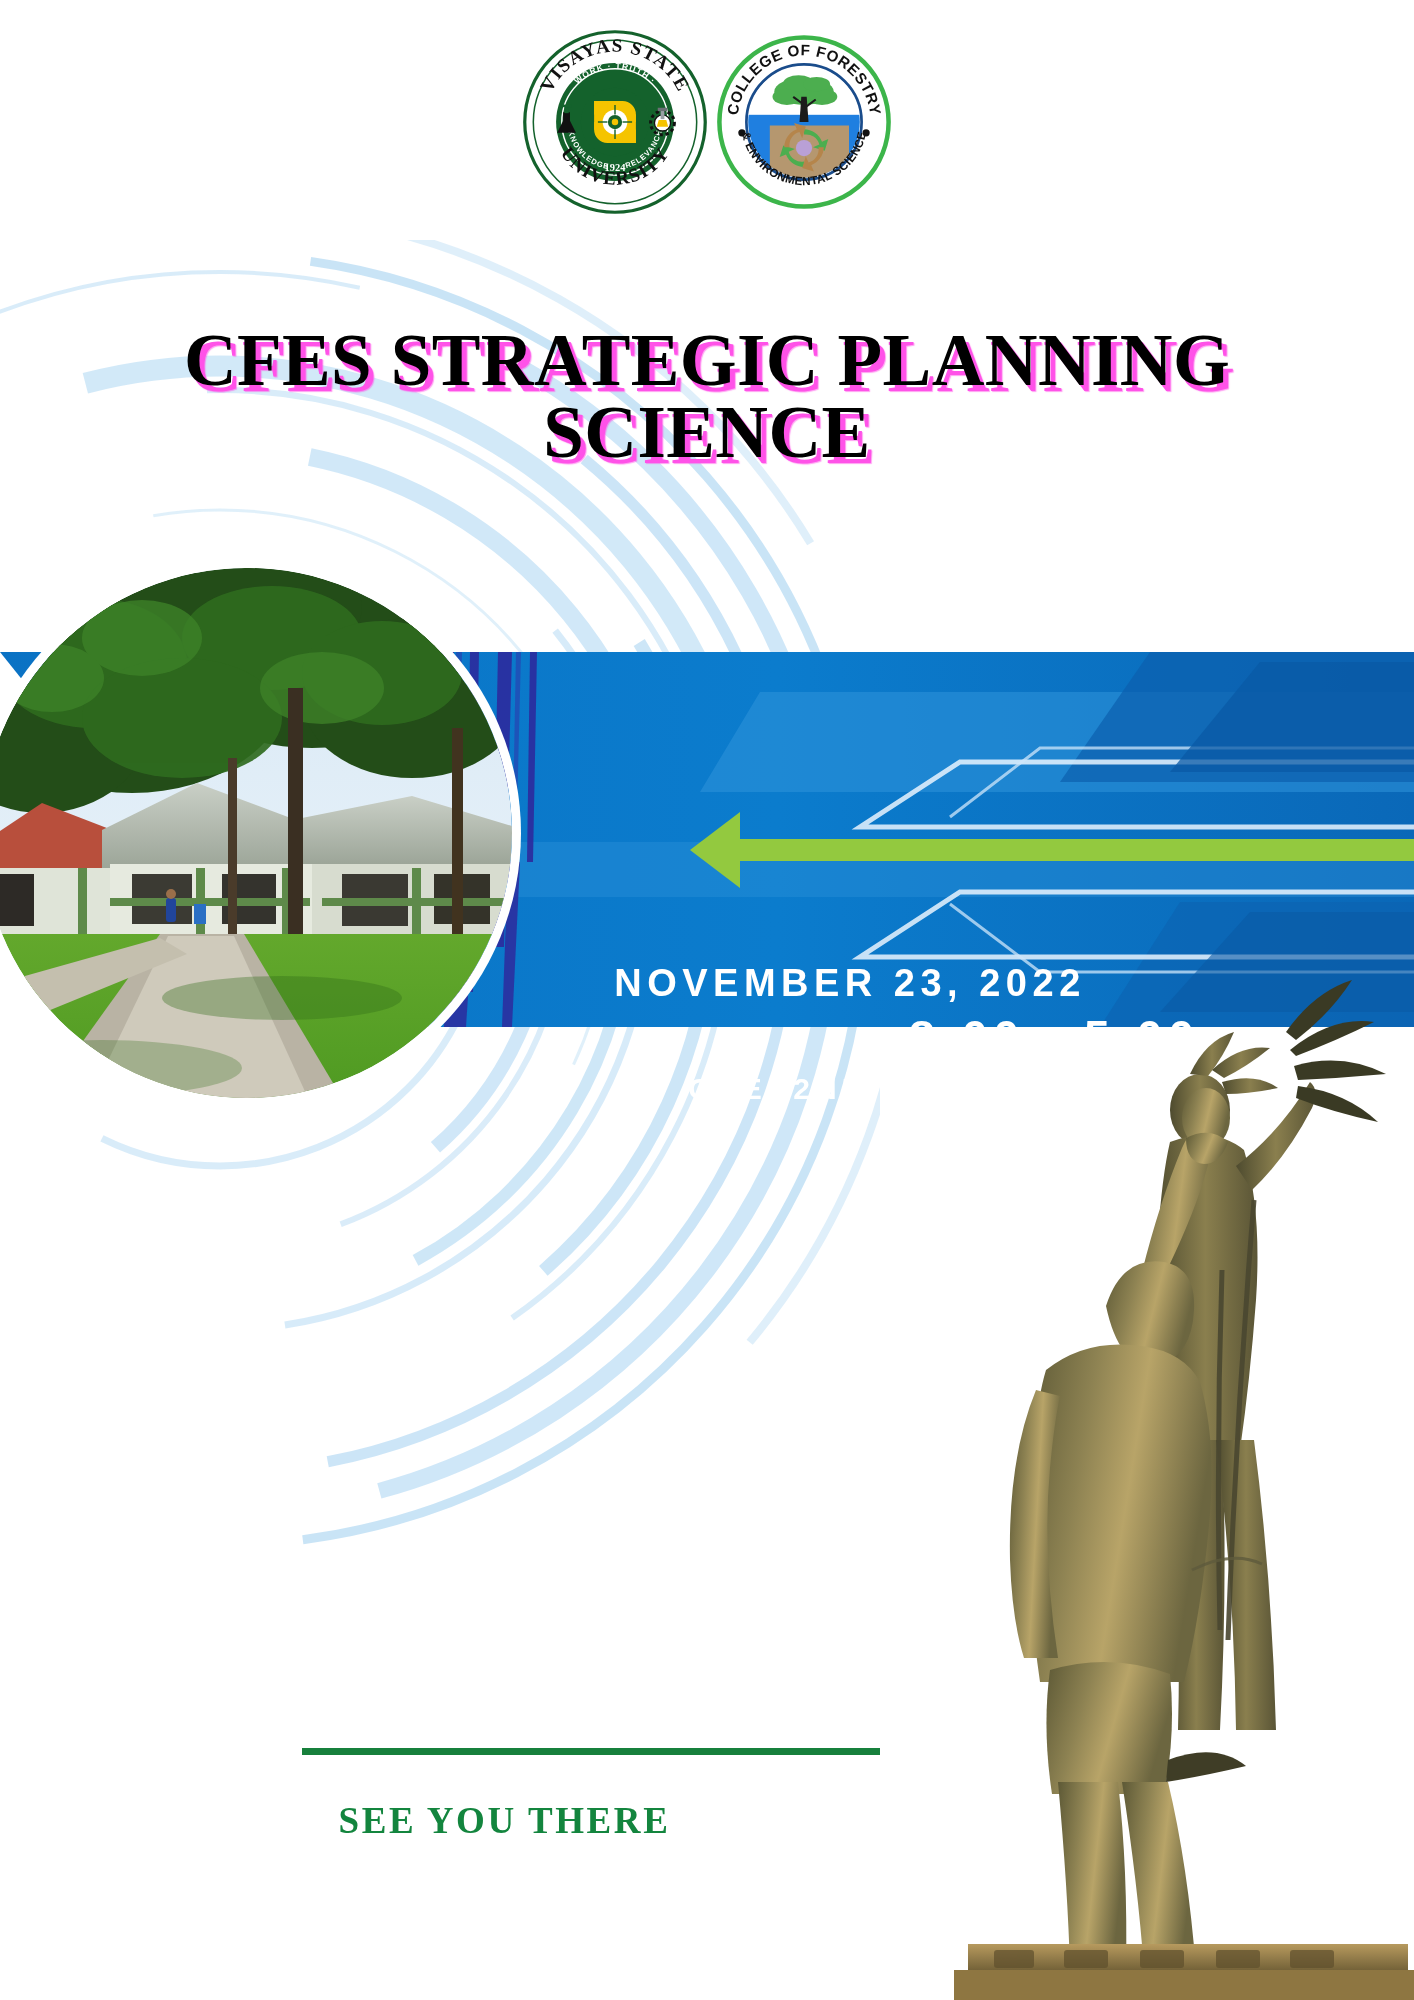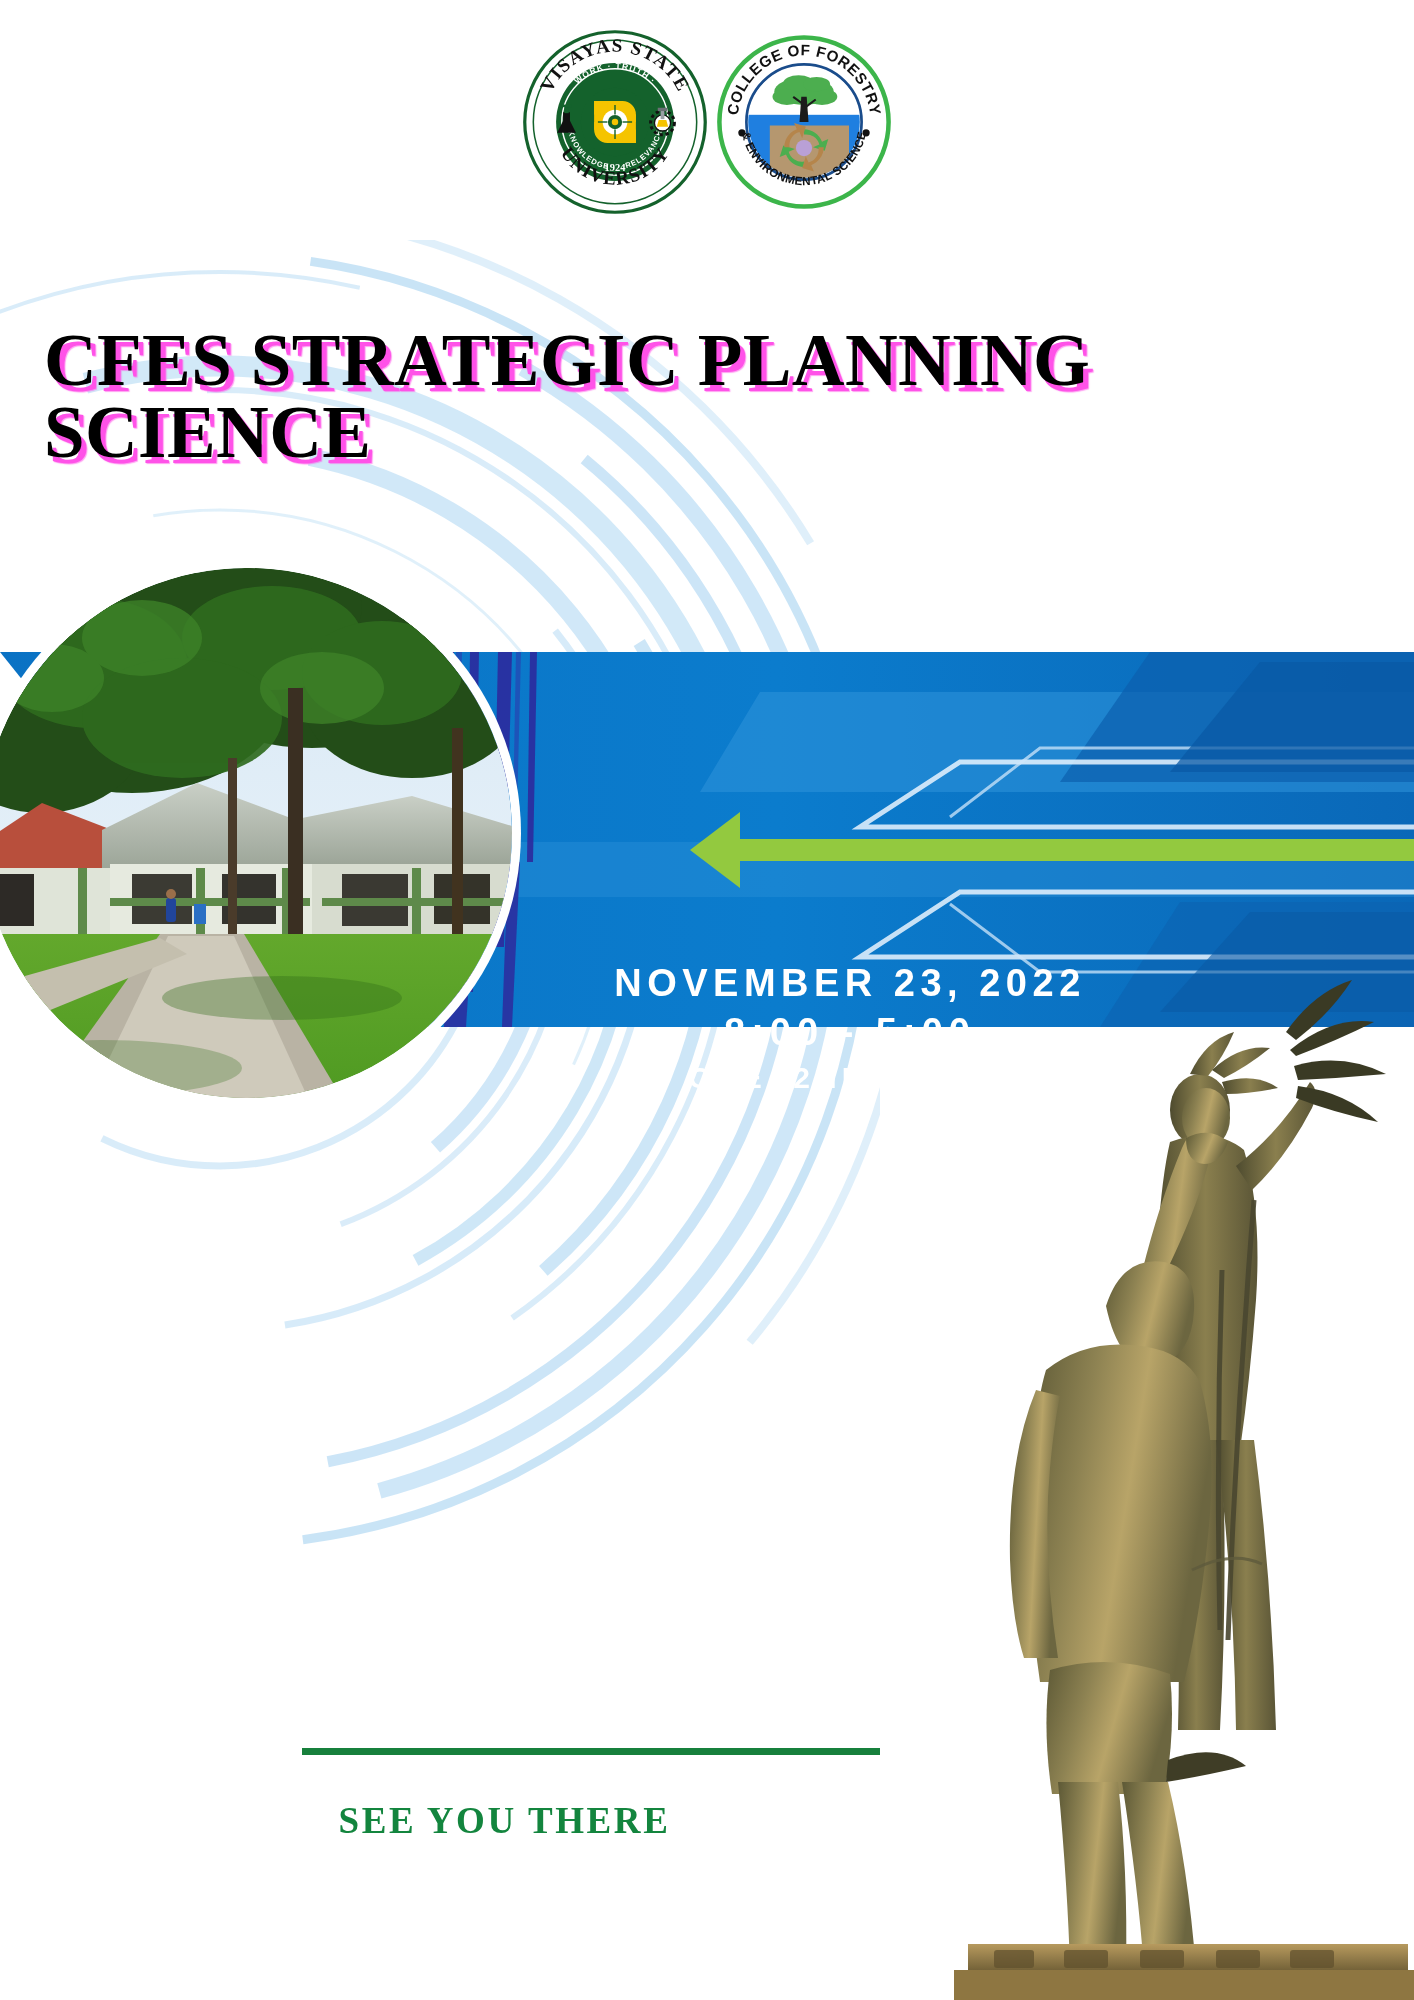--- a/index.html
+++ b/index.html
@@ -34,21 +34,21 @@
     display:flex; justify-content:center; align-items:center;
     gap:4px;
     z-index:40;
   }
   .seal { position:relative; }
   .seal svg { display:block; }
 
   
   .title-block {
     position:absolute; left:0; top:325px; width:1414px;
-    text-align:left; z-index:36;
+    text-align:center; z-index:36;
   }
   .title-block h1 {
     font-family:"Liberation Serif", serif;
     font-weight:700;
     font-size:73px;
     line-height:0.99;
     letter-spacing:0.4px;
     color:#000000;
     text-shadow:
       5px 6px 0px #ff52e8,
@@ -82,21 +82,21 @@
     position:absolute;
     left:500px; top:960px;
     width:700px;
     text-align:center;
     z-index:34;
     color:#ffffff;
     font-family:"Liberation Sans", sans-serif;
     font-weight:700;
   }
   .details .d-line1 { font-size:38px; letter-spacing:5.5px; line-height:1.24; white-space:nowrap; }
-  .details .d-line2 { font-size:38px; letter-spacing:6px;   line-height:1.34; }
+  .details .d-line2 { font-size:46px; letter-spacing:6px;   line-height:1.34;text-align:right; }
   .details .d-line3 { font-size:30px; letter-spacing:5px;   line-height:1.32; }
 
   
   .statue {
     position:absolute;
     right:-10px; bottom:0;
     width:470px; height:1030px;
     z-index:32;
     pointer-events:none;
   }

